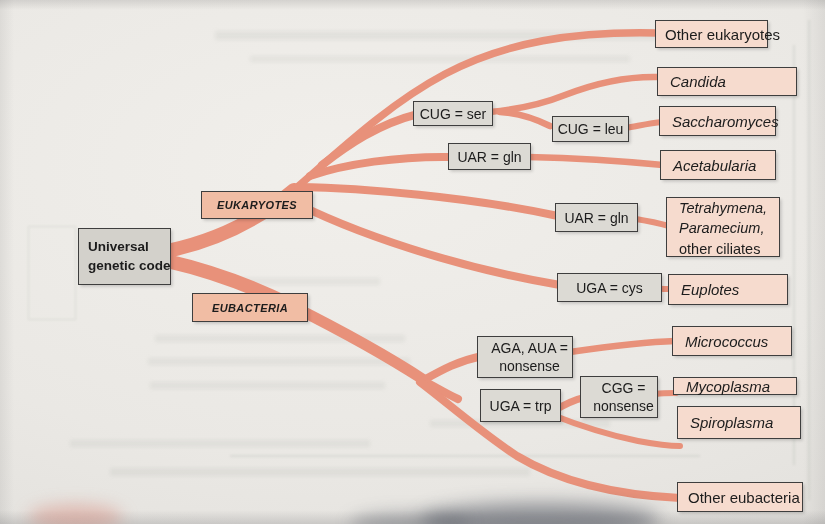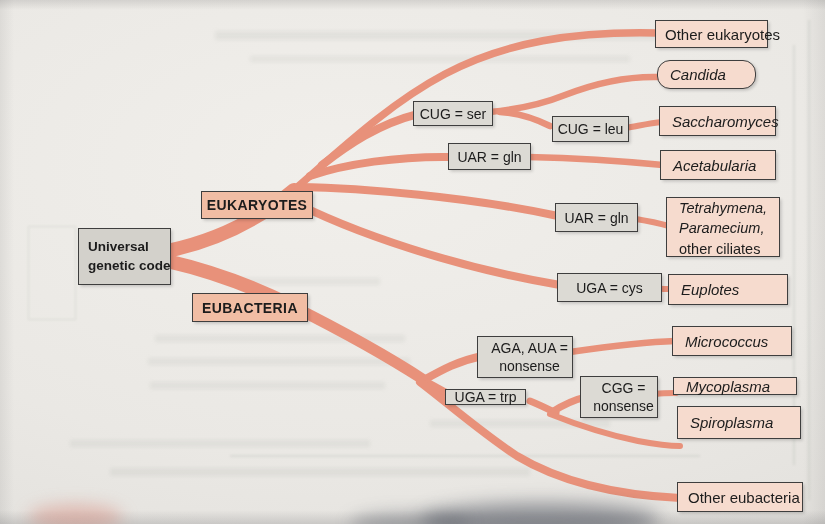--- a/index.html
+++ b/index.html
@@ -29,21 +29,21 @@
 
   .box{
     position:absolute;box-sizing:border-box;
     border:1.4px solid #3e3e3e;color:#1c1c1c;
     box-shadow:1.5px 1.5px 3px rgba(0,0,0,.18);
     display:flex;align-items:center;justify-content:center;
     white-space:nowrap;
   }
   .root{background:#d3d1cb;font-weight:bold;font-size:13.5px;line-height:1.35;
         flex-direction:column;align-items:flex-start;padding-left:9px;}
-  .clade{background:#f1bda4;font-weight:bold;font-size:14px;letter-spacing:.4px;}
+  .clade{background:#f1bda4;font-weight:bold;font-size:11px;letter-spacing:.4px;font-style:italic;}
   .codon{background:#dcdad4;font-size:14px;}
   .codon.multi{flex-direction:column;align-items:center;padding-left:9px;line-height:1.3;}
   .taxon{background:#f6dbce;font-size:15px;justify-content:flex-start;padding-left:12px;}
   .taxon.multi{flex-direction:column;align-items:flex-start;line-height:1.4;font-size:14.5px;text-align:right;}
   .it{font-style:italic;}
 </style>
 </head>
 <body>
 
 <div class="page">
@@ -115,32 +115,32 @@
   <div class="box codon" style="left:555px;top:203px;width:83px;height:29px;">
     <span>UAR = gln</span>
   </div>
   <div class="box codon" style="left:557px;top:273px;width:105px;height:29px;">
     <span>UGA = cys</span>
   </div>
   <div class="box codon multi" style="left:477px;top:336px;width:96px;height:42px;">
     <span>AGA, AUA =</span>
     <span>nonsense</span>
   </div>
-  <div class="box codon" style="left:445px;top:389px;width:81px;height:16px;text-align:right;">
+  <div class="box codon" style="left:480px;top:389px;width:81px;height:33px;text-align:right;">
     <span>UGA = trp</span>
   </div>
   <div class="box codon multi" style="left:580px;top:376px;width:78px;height:42px;">
     <span>CGG =</span>
     <span>nonsense</span>
   </div>
 
   <div class="box taxon" style="left:655px;top:20px;width:113px;height:28px;padding-left:9px;">
     <span>Other eukaryotes</span>
   </div>
-  <div class="box taxon" style="left:657px;top:60px;width:99px;height:29px;border-radius:13px;">
+  <div class="box taxon" style="left:657px;top:67px;width:140px;height:29px;">
     <span class="it">Candida</span>
   </div>
   <div class="box taxon" style="left:659px;top:106px;width:117px;height:30px;">
     <span class="it">Saccharomyces</span>
   </div>
   <div class="box taxon" style="left:660px;top:150px;width:116px;height:30px;">
     <span class="it">Acetabularia</span>
   </div>
   <div class="box taxon multi" style="left:666px;top:197px;width:114px;height:60px;">
     <span class="it">Tetrahymena,</span>

